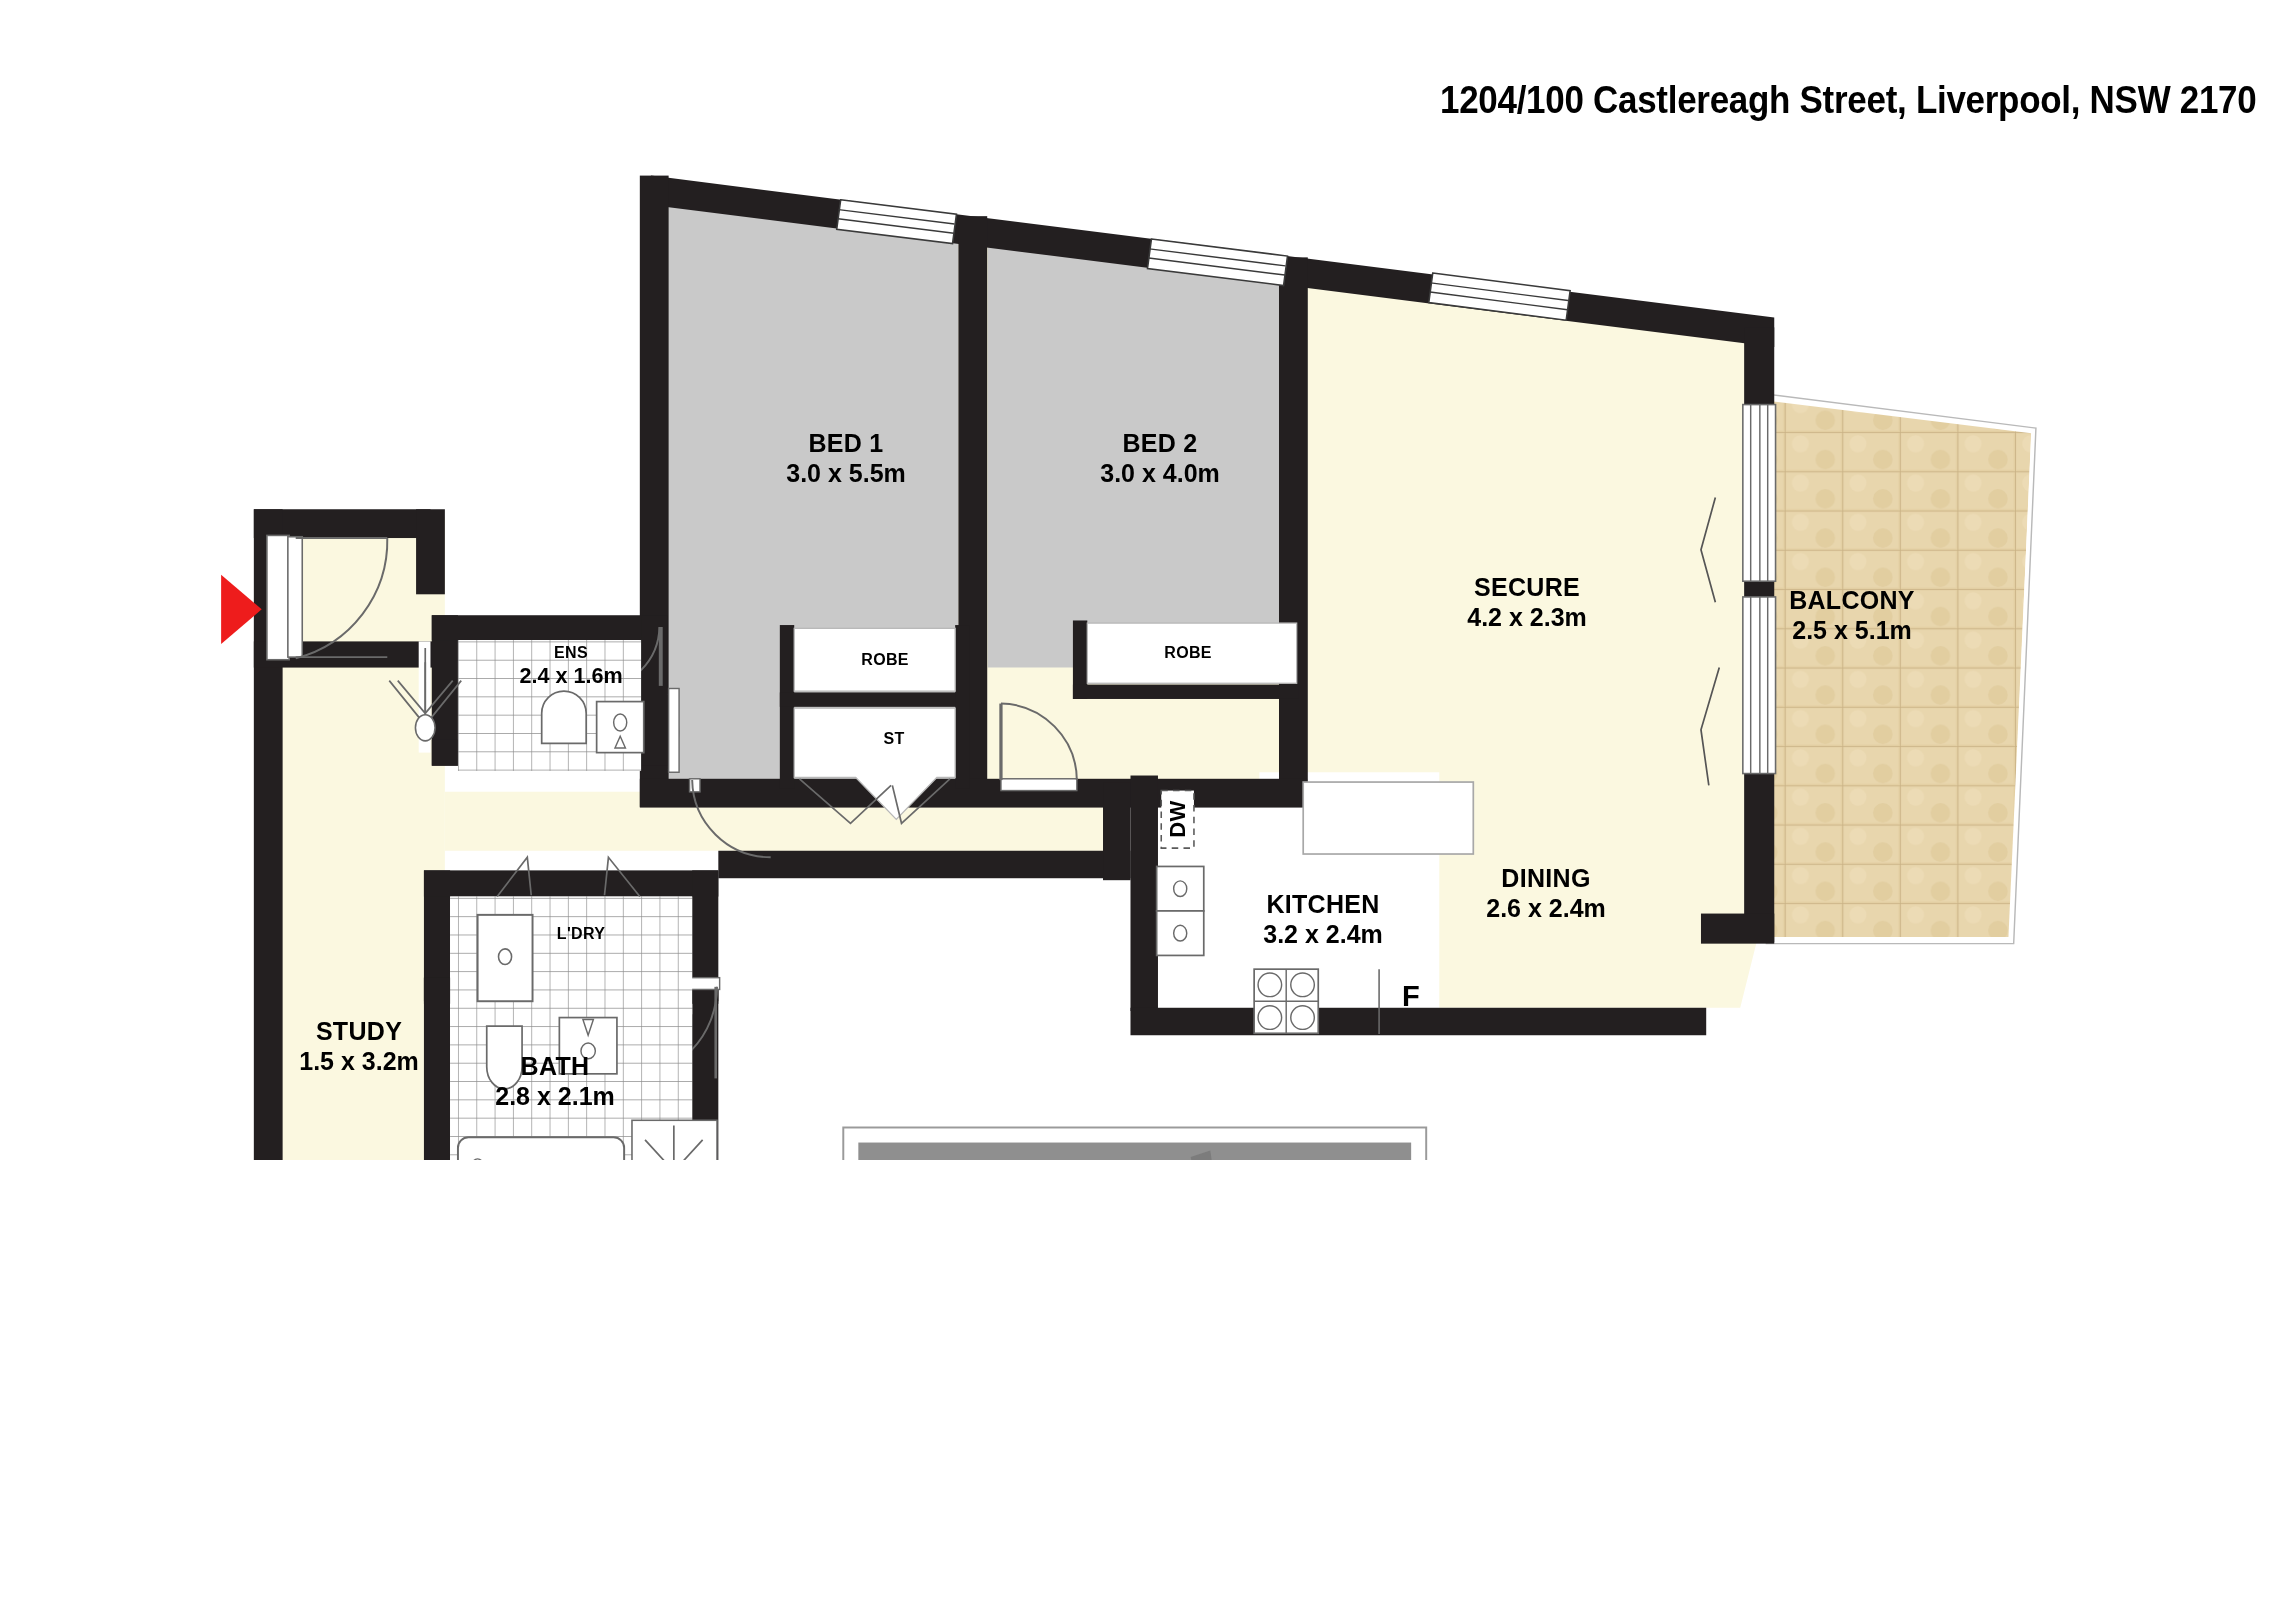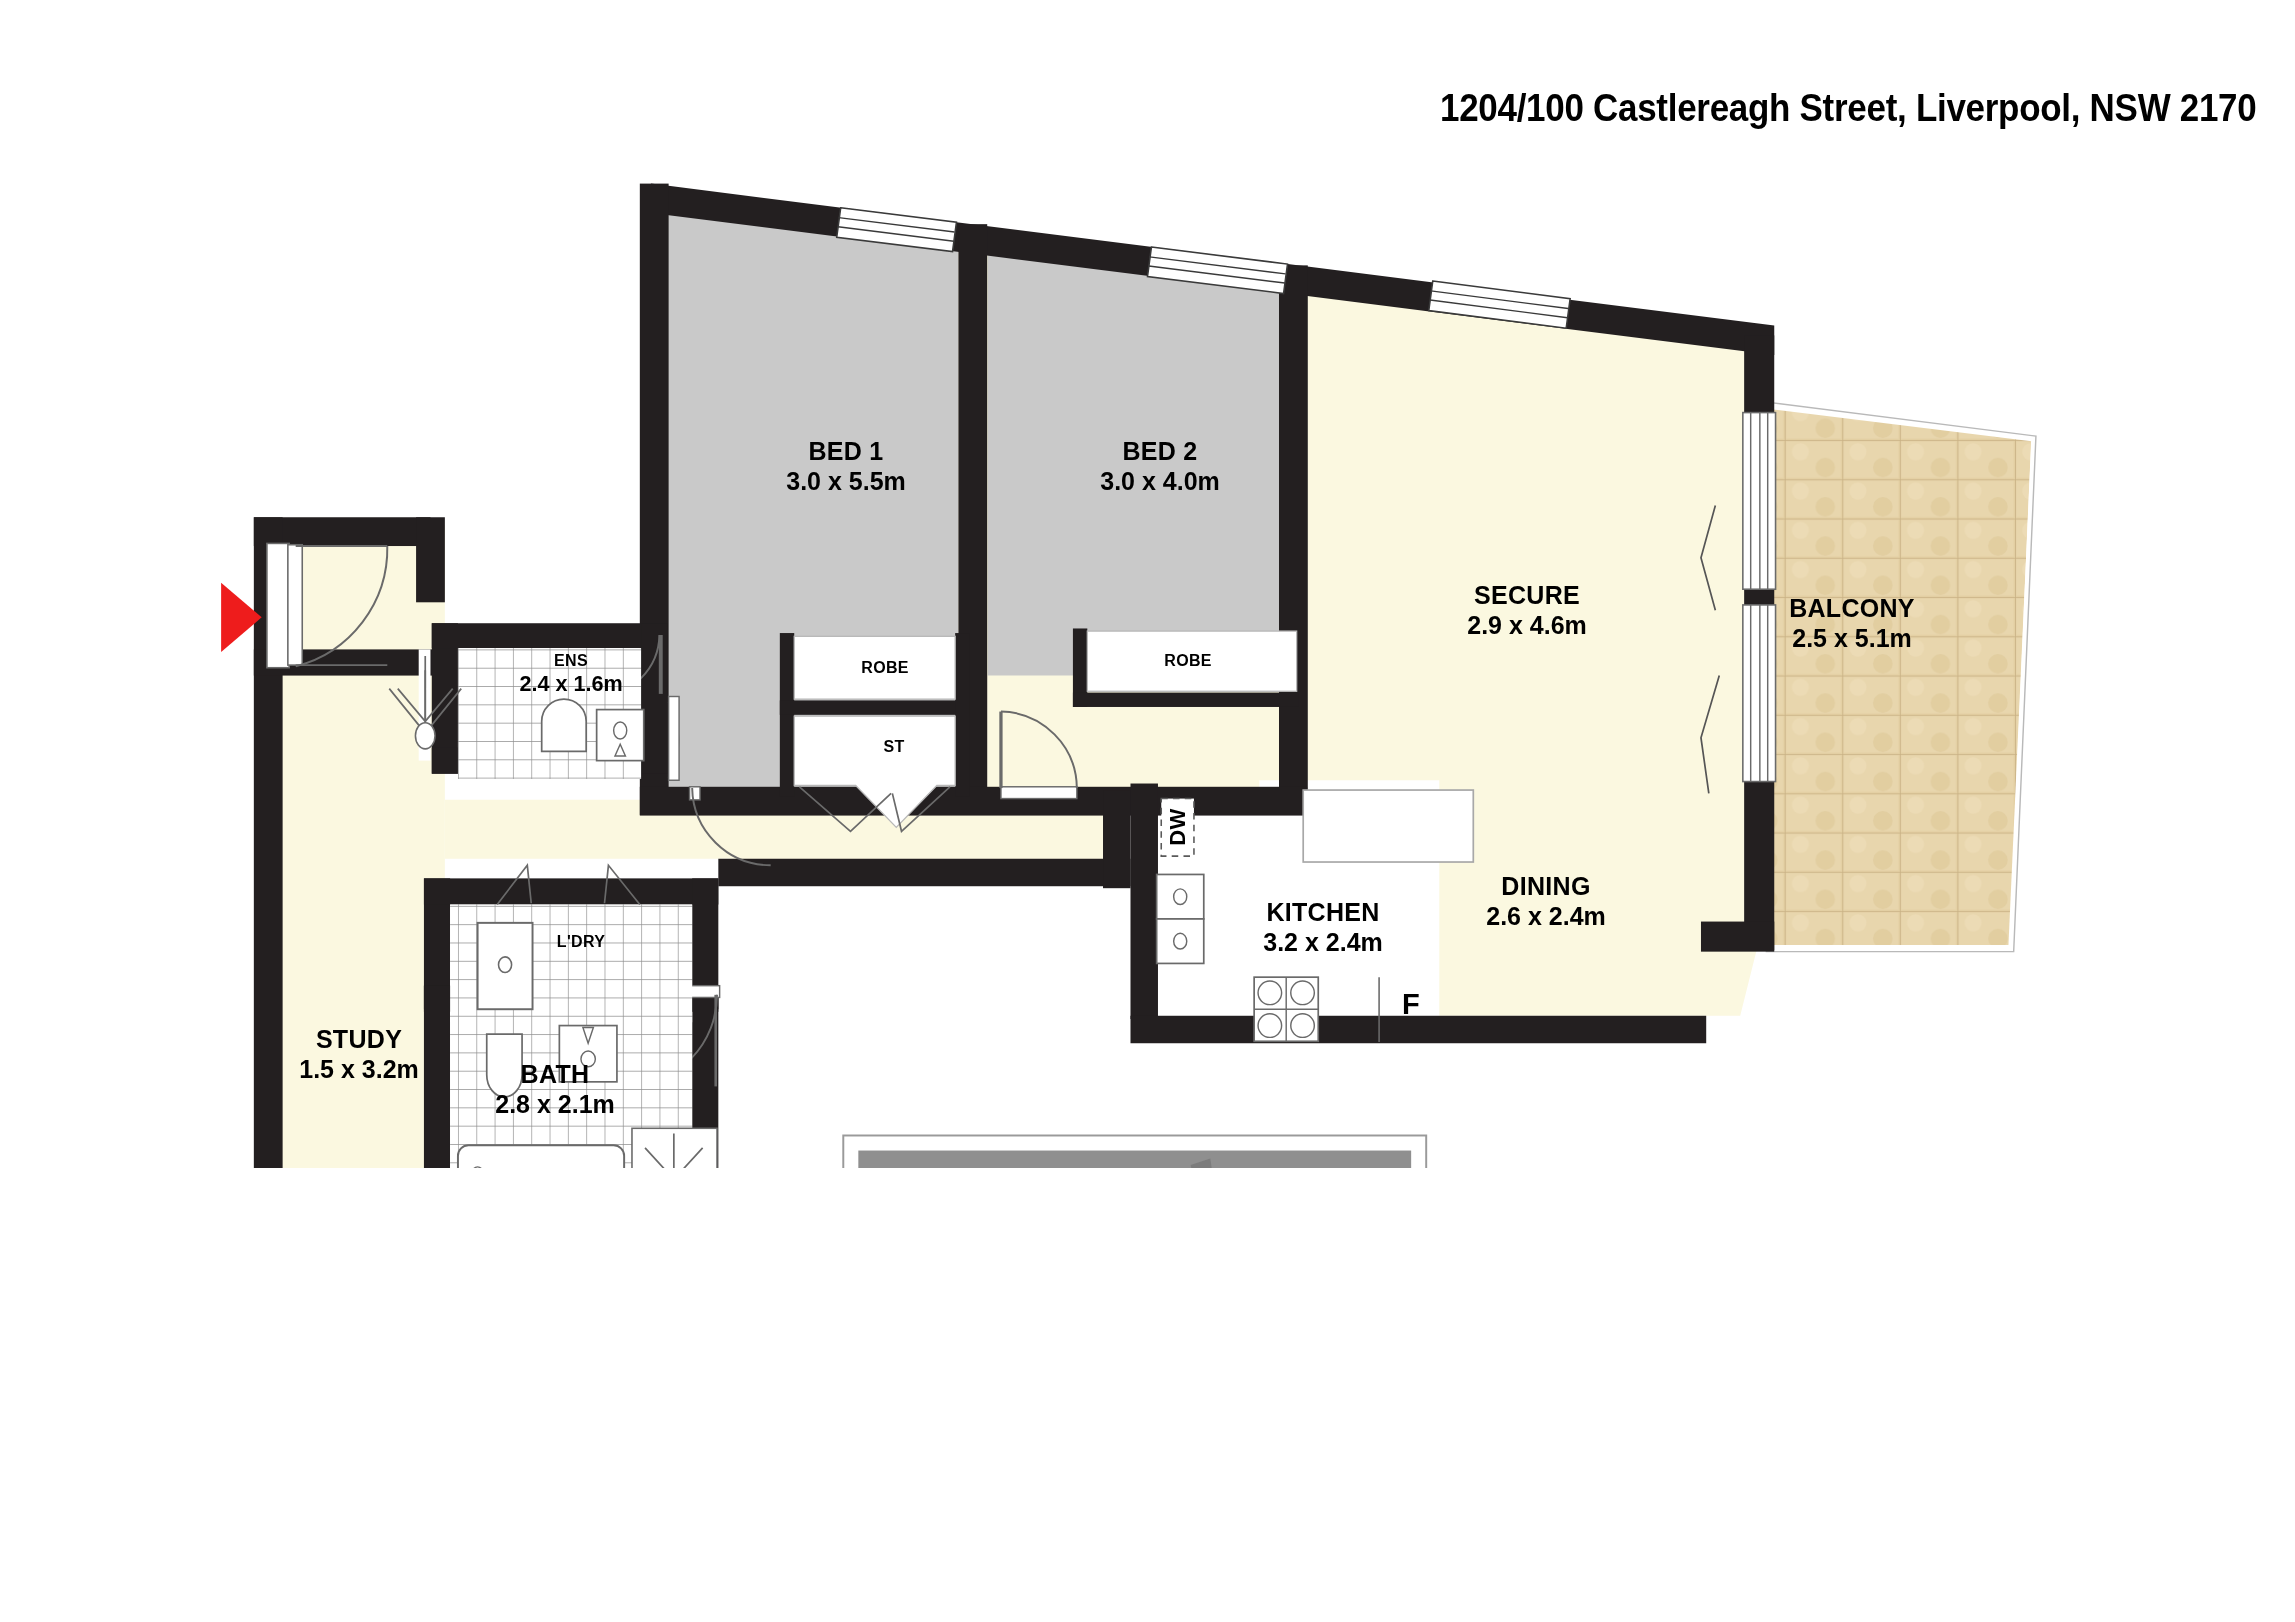--- a/index.html
+++ b/index.html
@@ -7,21 +7,20 @@
     margin: 0; padding: 0;
     background: #ffffff;
     font-family: "Liberation Sans", sans-serif;
   }
   #page {
     position: relative;
     width: 2295px;
     height: 1160px;
     background: #ffffff;
     overflow: hidden;
-    margin-top: 8px;
   }
 
   
   #title {
     position: absolute;
     right: 39px;
     top: 79px;
     font-size: 38px;
     font-weight: bold;
     letter-spacing: -0.3px;
@@ -436,21 +435,21 @@
   <div class="room-label" style="left:846px; top:458px;">
     <span class="nm">BED 1</span>
     <span class="dm">3.0 x 5.5m</span>
   </div>
   <div class="room-label" style="left:1160px; top:458px;">
     <span class="nm">BED 2</span>
     <span class="dm">3.0 x 4.0m</span>
   </div>
   <div class="room-label" style="left:1527px; top:602px;">
     <span class="nm">SECURE</span>
-    <span class="dm">2.9 x 4.6m</span>
+    <span class="dm">4.2 x 2.3m</span>
   </div>
   <div class="room-label" style="left:1852px; top:615px;">
     <span class="nm">BALCONY</span>
     <span class="dm">2.5 x 5.1m</span>
   </div>
   <div class="room-label" style="left:1546px; top:893px;">
     <span class="nm">DINING</span>
     <span class="dm">2.6 x 2.4m</span>
   </div>
   <div class="room-label" style="left:1323px; top:919px;">

